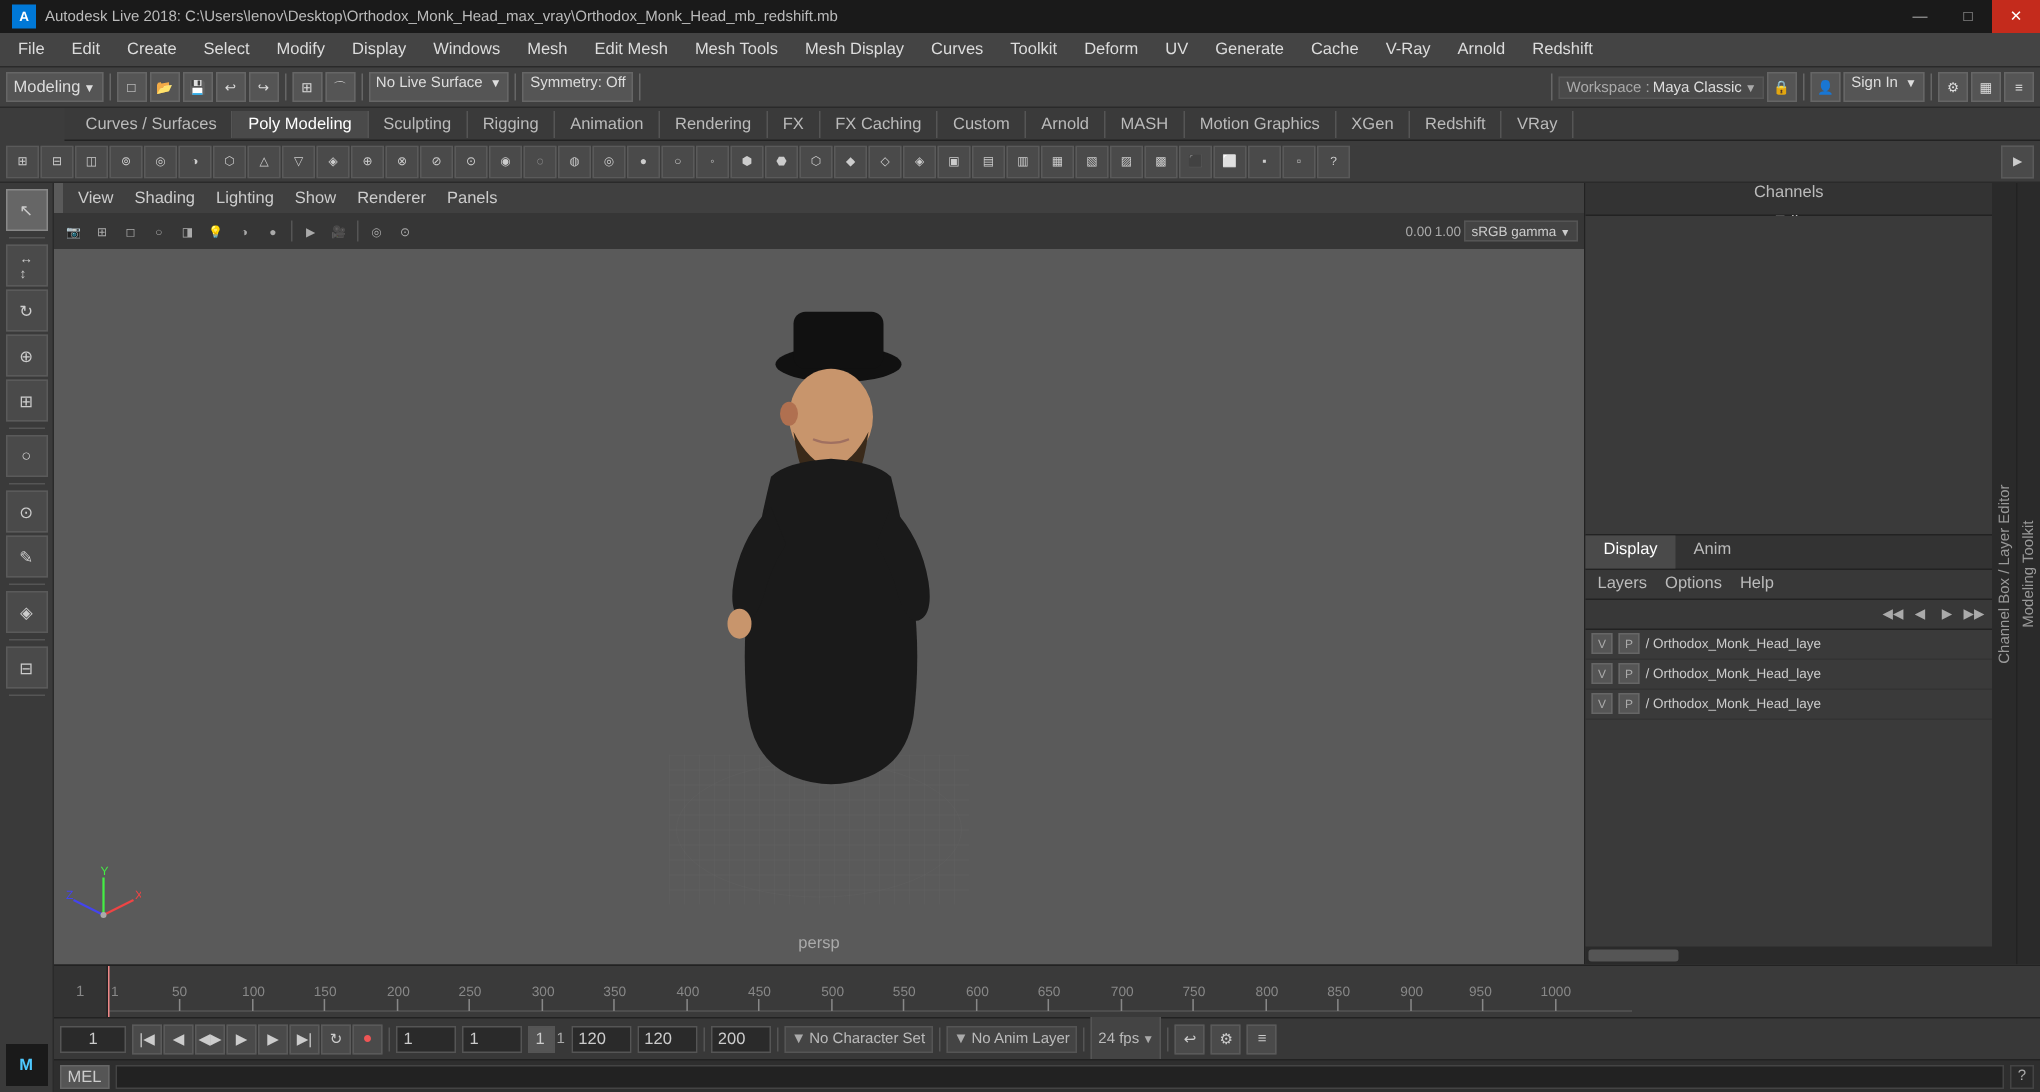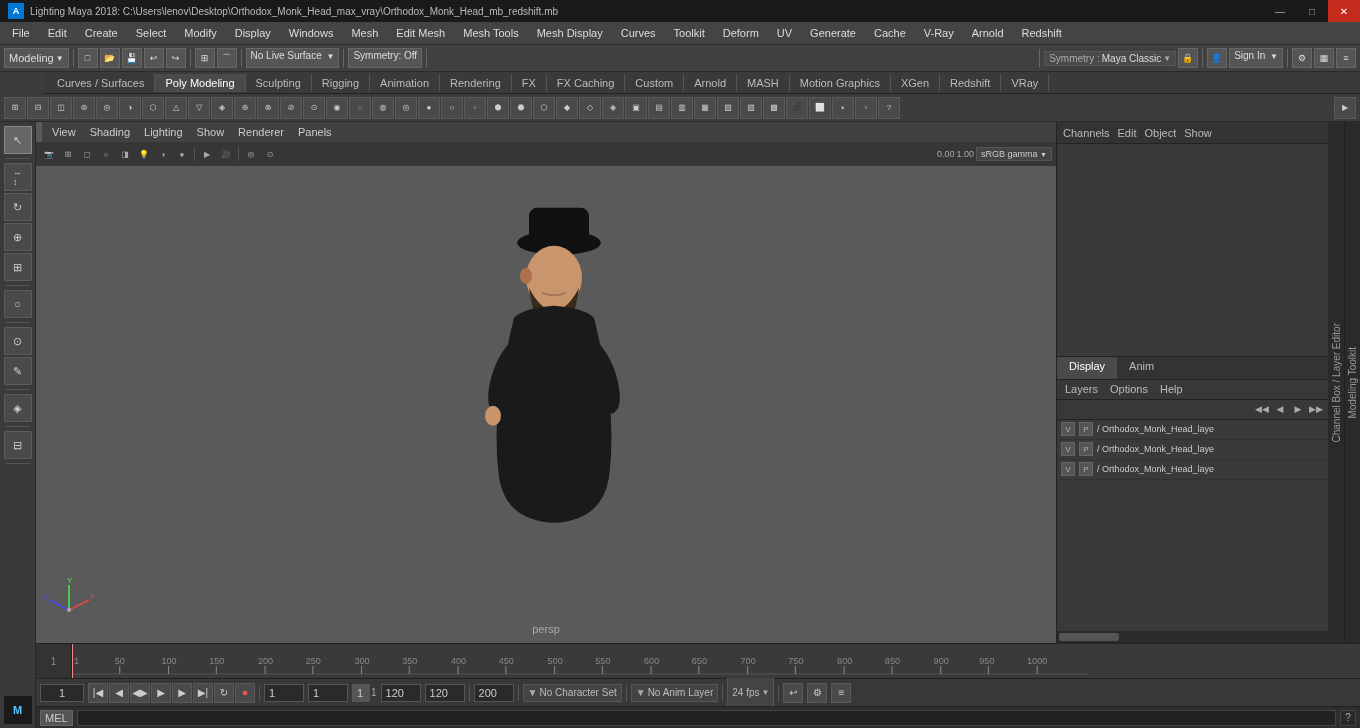--- a/index.html
+++ b/index.html
@@ -284,20 +284,21 @@
     }
 
     #channel-box-header {
       height: 22px;
       background: #333;
       display: flex;
       align-items: center;
       padding: 0 6px;
       gap: 8px;
       border-bottom: 1px solid #222;
+      flex-direction: column;
     }
     .cbh-item {
       font-size: 11px;
       color: #bbb;
       cursor: pointer;
     }
 
     
     #display-anim-tabs {
       height: 24px;
@@ -516,21 +517,21 @@
       text-align: center;
     }
   </style>
 </head>
 <body>
 
 <div id="app">
 
   <div id="title-bar">
     <div class="title-icon">A</div>
-    <span style="font-size:10px; overflow:hidden; white-space:nowrap; text-overflow:ellipsis; max-width:1200px;">Lighting Maya 2018: C:\Users\lenov\Desktop\Orthodox_Monk_Head_max_vray\Orthodox_Monk_Head_mb_redshift.mb</span>
+    <span style="font-size:10px; overflow:hidden; white-space:nowrap; text-overflow:ellipsis; max-width:1200px;">Autodesk Live 2018: C:\Users\lenov\Desktop\Orthodox_Monk_Head_max_vray\Orthodox_Monk_Head_mb_redshift.mb</span>
     <div class="window-controls">
       <span>—</span>
       <span>□</span>
       <span>✕</span>
     </div>
   </div>
 
   <div id="menu-bar">
   <div class="menu-item">File</div>
       <div class="menu-item">Edit</div>
@@ -574,21 +575,21 @@
       <span style="font-size:8px;margin-left:2px;">▼</span>
     </div>
     <div class="tb-sep"></div>
     <div class="tb-btn">
       <span>Symmetry: Off</span>
     </div>
     <div class="tb-sep"></div>
     <div style="flex:1"></div>
     <div class="tb-sep"></div>
     <div style="display:flex;align-items:center;gap:2px;background:#4a4a4a;padding:1px 4px;border:1px solid #555;">
-      <span style="color:#aaa;font-size:10px;">Symmetry :</span>
+      <span style="color:#aaa;font-size:10px;">Workspace :</span>
       <span style="color:#ddd;font-size:10px;">Maya Classic</span>
       <span style="font-size:8px;color:#aaa;">▼</span>
     </div>
     <div class="tb-icon-btn">🔒</div>
     <div class="tb-sep"></div>
     <div class="tb-icon-btn">👤</div>
     <div class="tb-btn">
       <span>Sign In</span>
       <span style="font-size:8px;margin-left:2px;">▼</span>
     </div>

